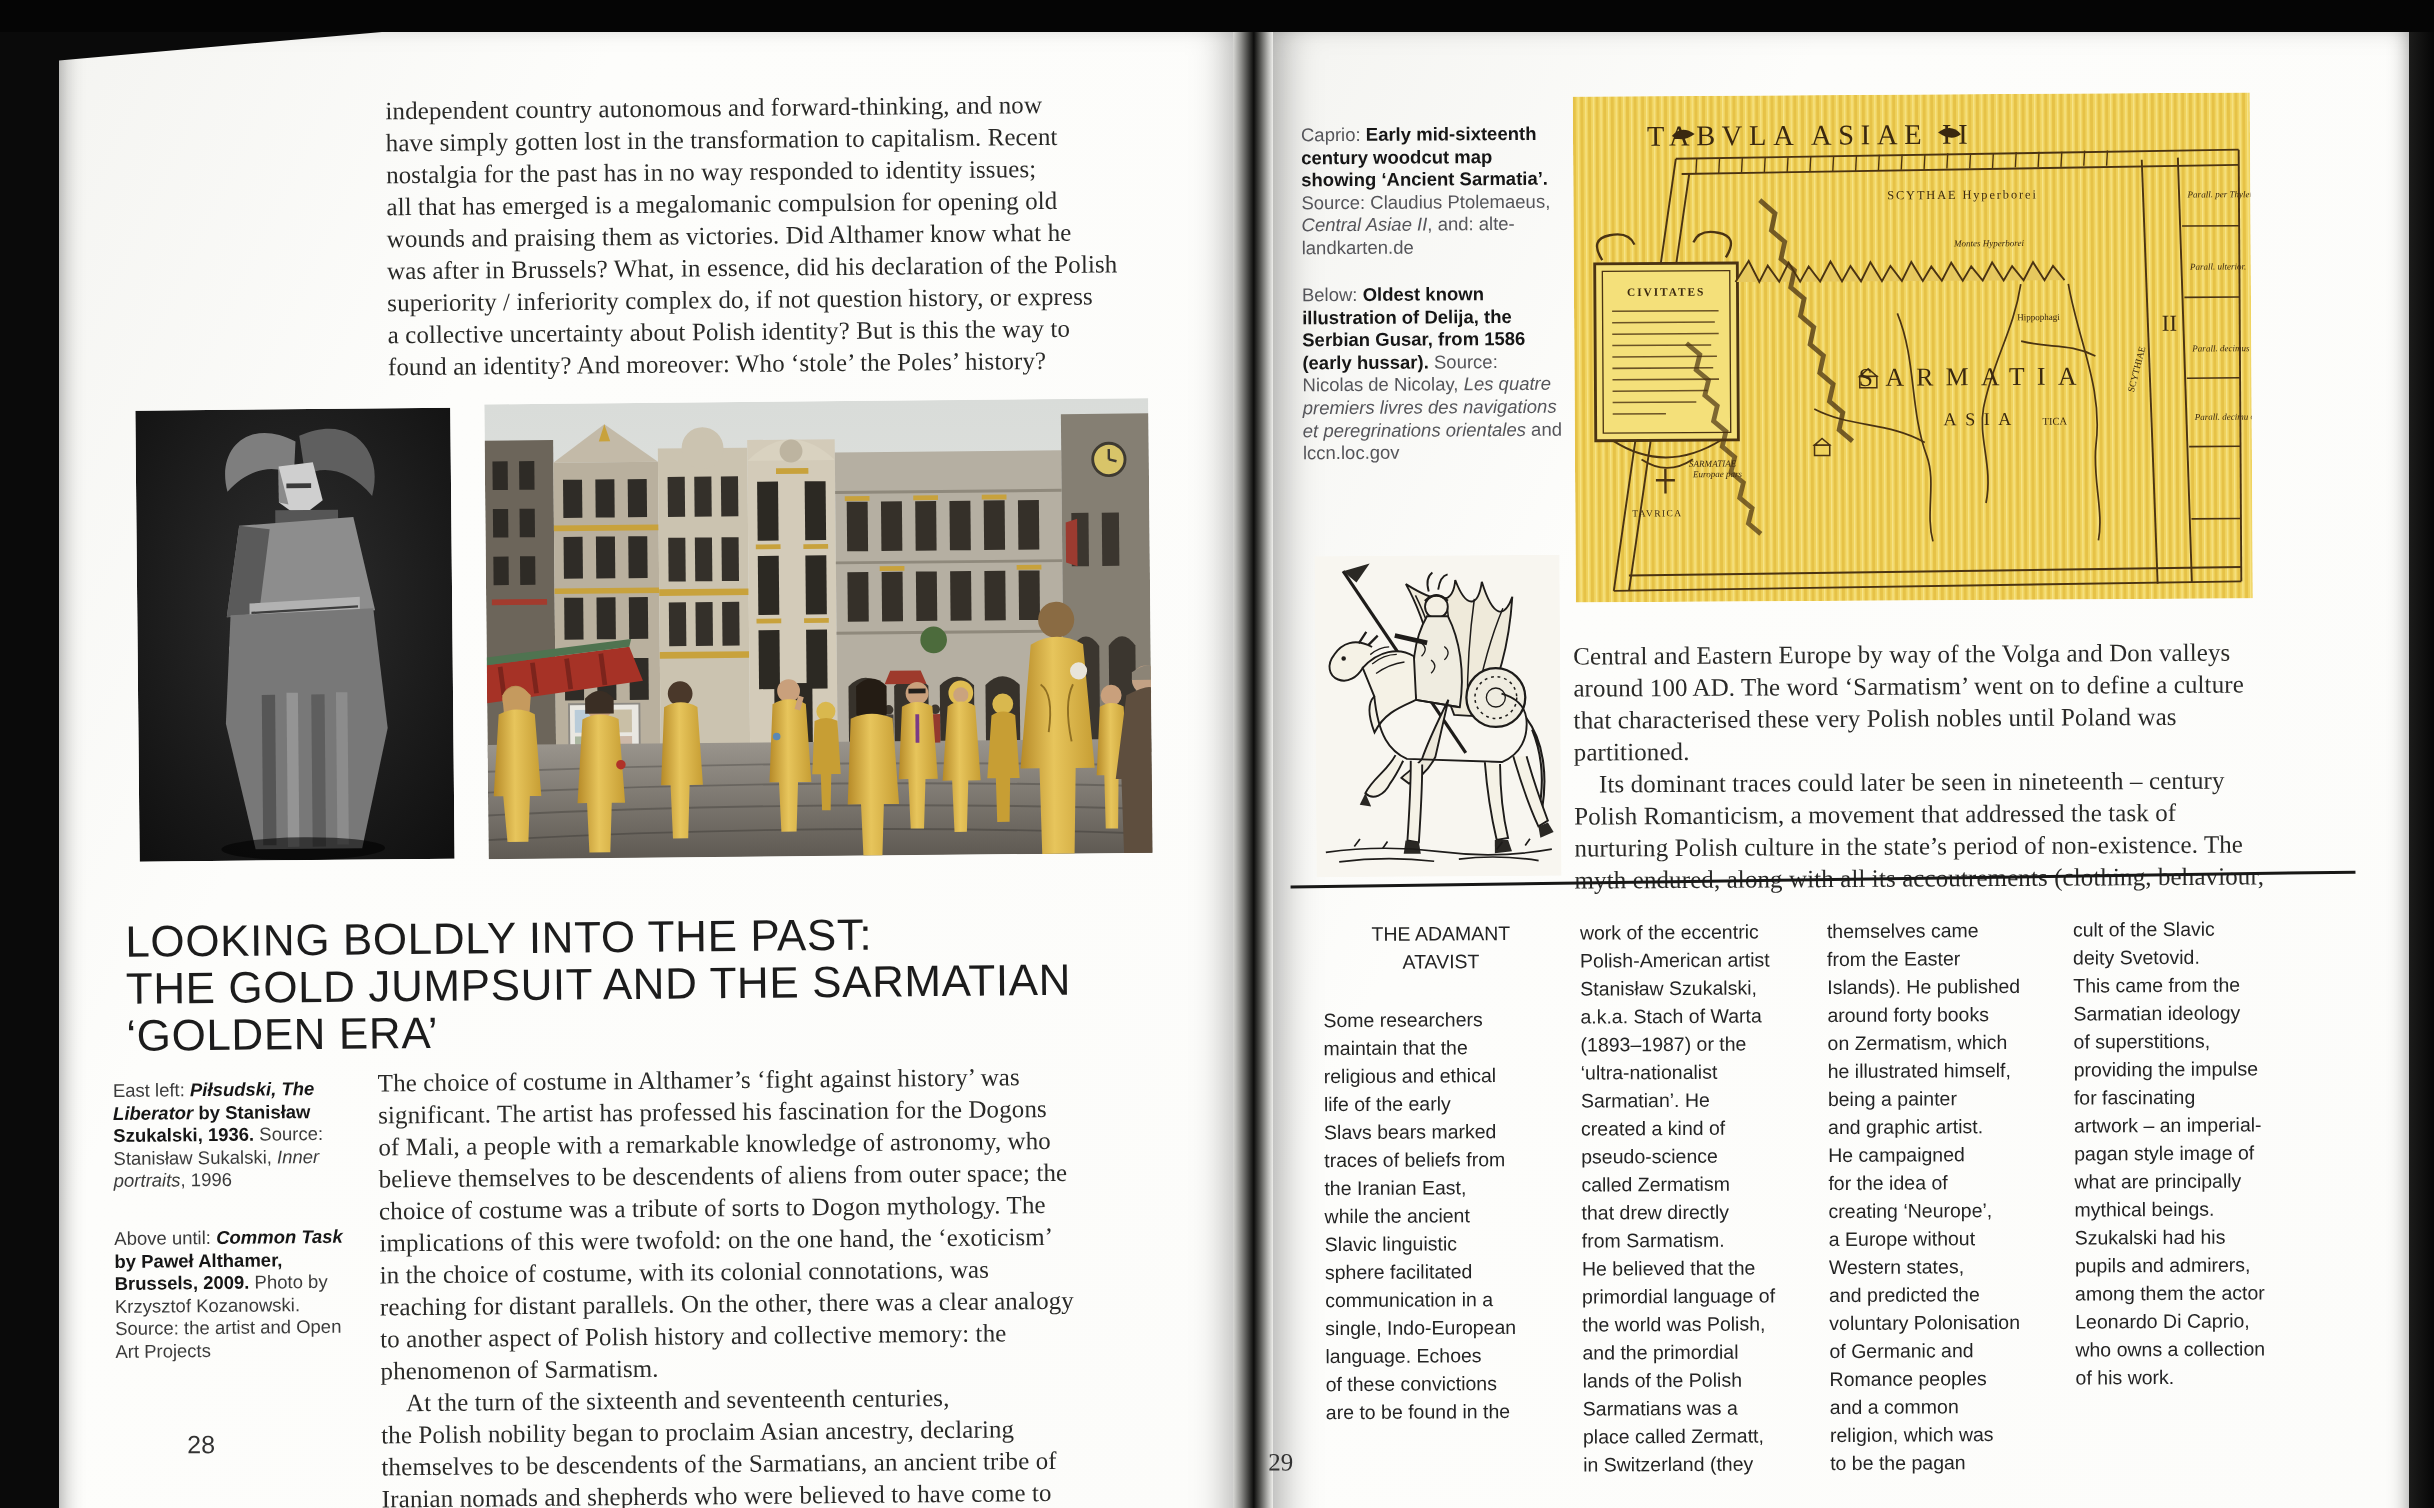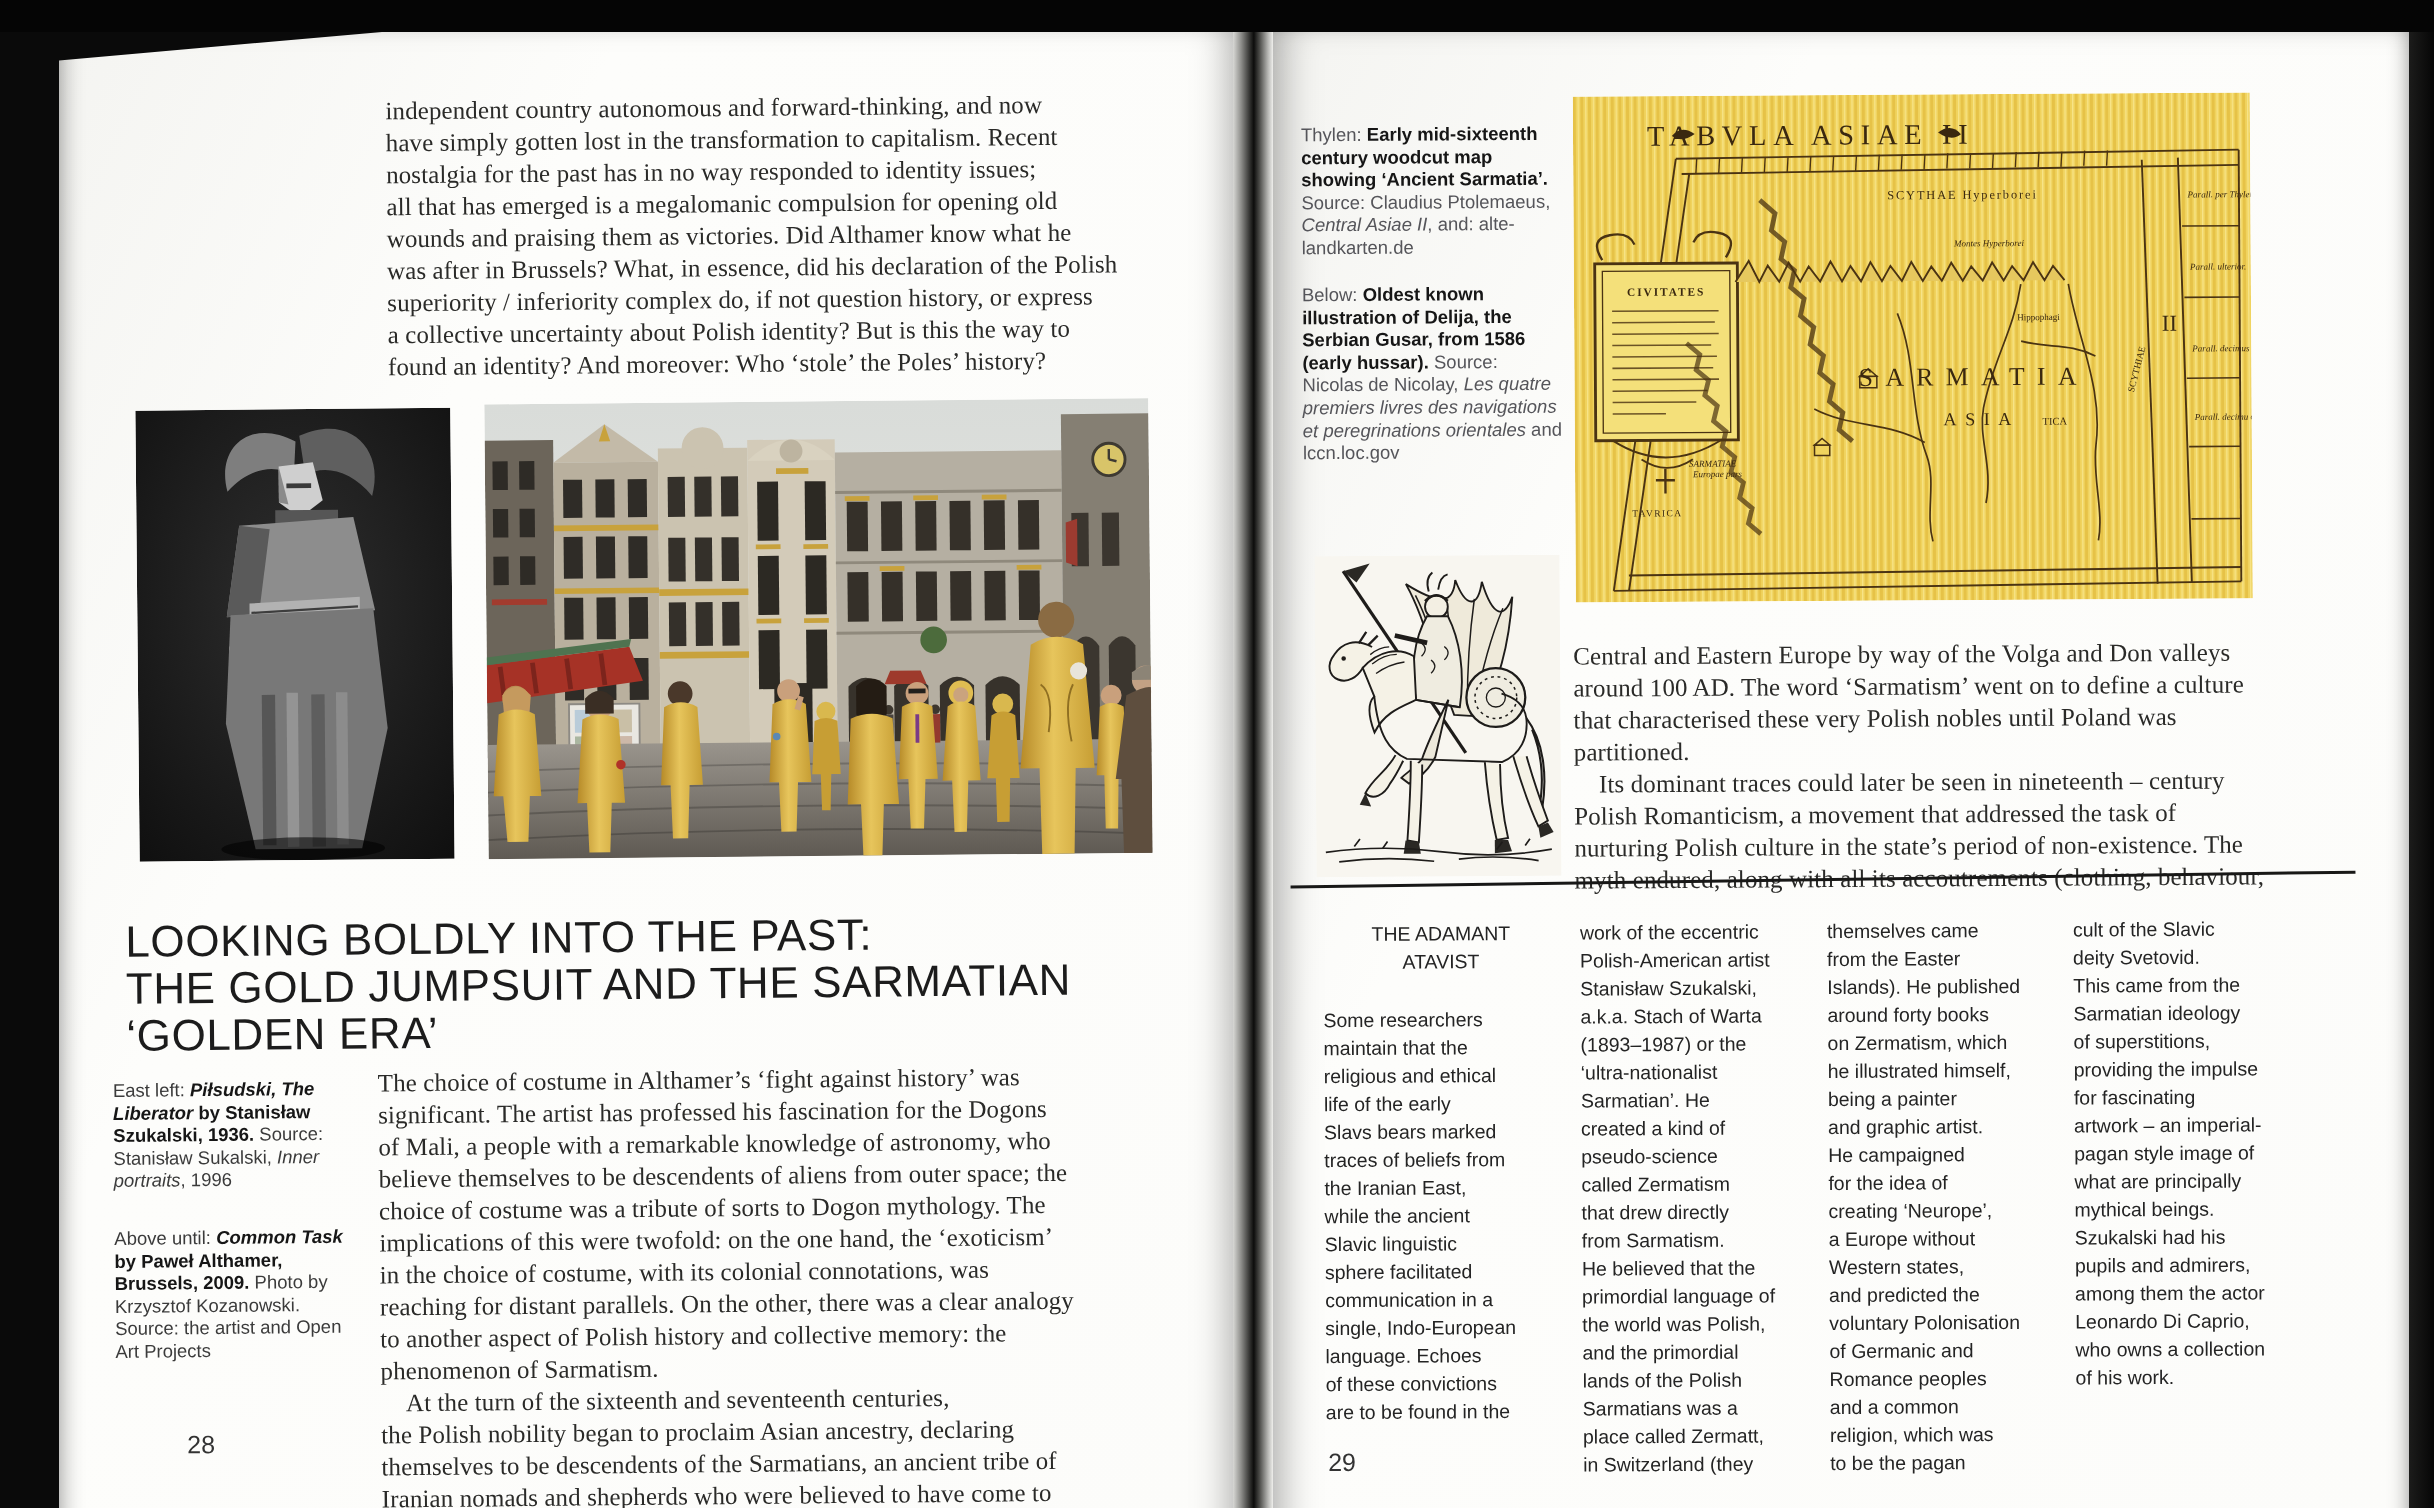--- a/index.html
+++ b/index.html
@@ -383,21 +383,21 @@
         <div class="ln">the Polish nobility began to proclaim Asian ancestry, declaring</div>
         <div class="ln">themselves to be descendents of the Sarmatians, an ancient tribe of</div>
         <div class="ln">Iranian nomads and shepherds who were believed to have come to</div>
       </div>
 
     <div class="pagenum" style="left:181px;top:1394px;">28</div>
   </div>
 
   <div class="tilt-r">
 
-    <div class="cap" style="left:1305px;top:89px;width:261px;"><span class="seg-g">Thylen: </span><span class="seg-b">Early mid-sixteenth century woodcut map showing ‘Ancient Sarmatia’.</span><span class="seg-g"> Source: Claudius Ptolemaeus, </span><span class="seg-gi">Central Asiae II</span><span class="seg-g">, and: alte-landkarten.de</span></div>
+    <div class="cap" style="left:1305px;top:89px;width:261px;"><span class="seg-g">Caprio: </span><span class="seg-b">Early mid-sixteenth century woodcut map showing ‘Ancient Sarmatia’.</span><span class="seg-g"> Source: Claudius Ptolemaeus, </span><span class="seg-gi">Central Asiae II</span><span class="seg-g">, and: alte-landkarten.de</span></div>
     <div class="cap" style="left:1305px;top:249px;width:261px;"><span class="seg-g">Below: </span><span class="seg-b">Oldest known illustration of Delija, the Serbian Gusar, from 1586 (early hussar).</span><span class="seg-g"> Source: Nicolas de Nicolay, </span><span class="seg-gi">Les quatre premiers livres des navigations et peregrinations orientales</span><span class="seg-g"> and lccn.loc.gov</span></div>
 
     <figure style="left:1577px;top:63px;width:677px;height:506px;">
       <svg width="677" height="506" viewBox="0 0 712 532">
         <defs>
           <pattern id="paper" width="8" height="12" patternUnits="userSpaceOnUse">
             <rect width="8" height="12" fill="#f0d35e"></rect>
             <rect width="3" height="12" fill="#e6c247"></rect>
             <rect x="5" width="1.4" height="12" fill="#f7e488"></rect>
           </pattern>
@@ -661,20 +661,20 @@
         <div class="ln">what are principally</div>
         <div class="ln">mythical beings.</div>
         <div class="ln">Szukalski had his</div>
         <div class="ln">pupils and admirers,</div>
         <div class="ln">among them the actor</div>
         <div class="ln">Leonardo Di Caprio,</div>
         <div class="ln">who owns a collection</div>
         <div class="ln">of his work.</div>
       </div>
 
-    <div class="pagenum" style="left:1324px;top:1413px;">29</div>
+    <div class="pagenum" style="left:1264px;top:1413px;font-family:Liberation Serif, serif;">29</div>
   </div>
 
   <div class="corner-tl"></div>
   <div class="corner-br"></div>
   <div class="edge-right"></div>
 </div>
 
 
 </body></html>

